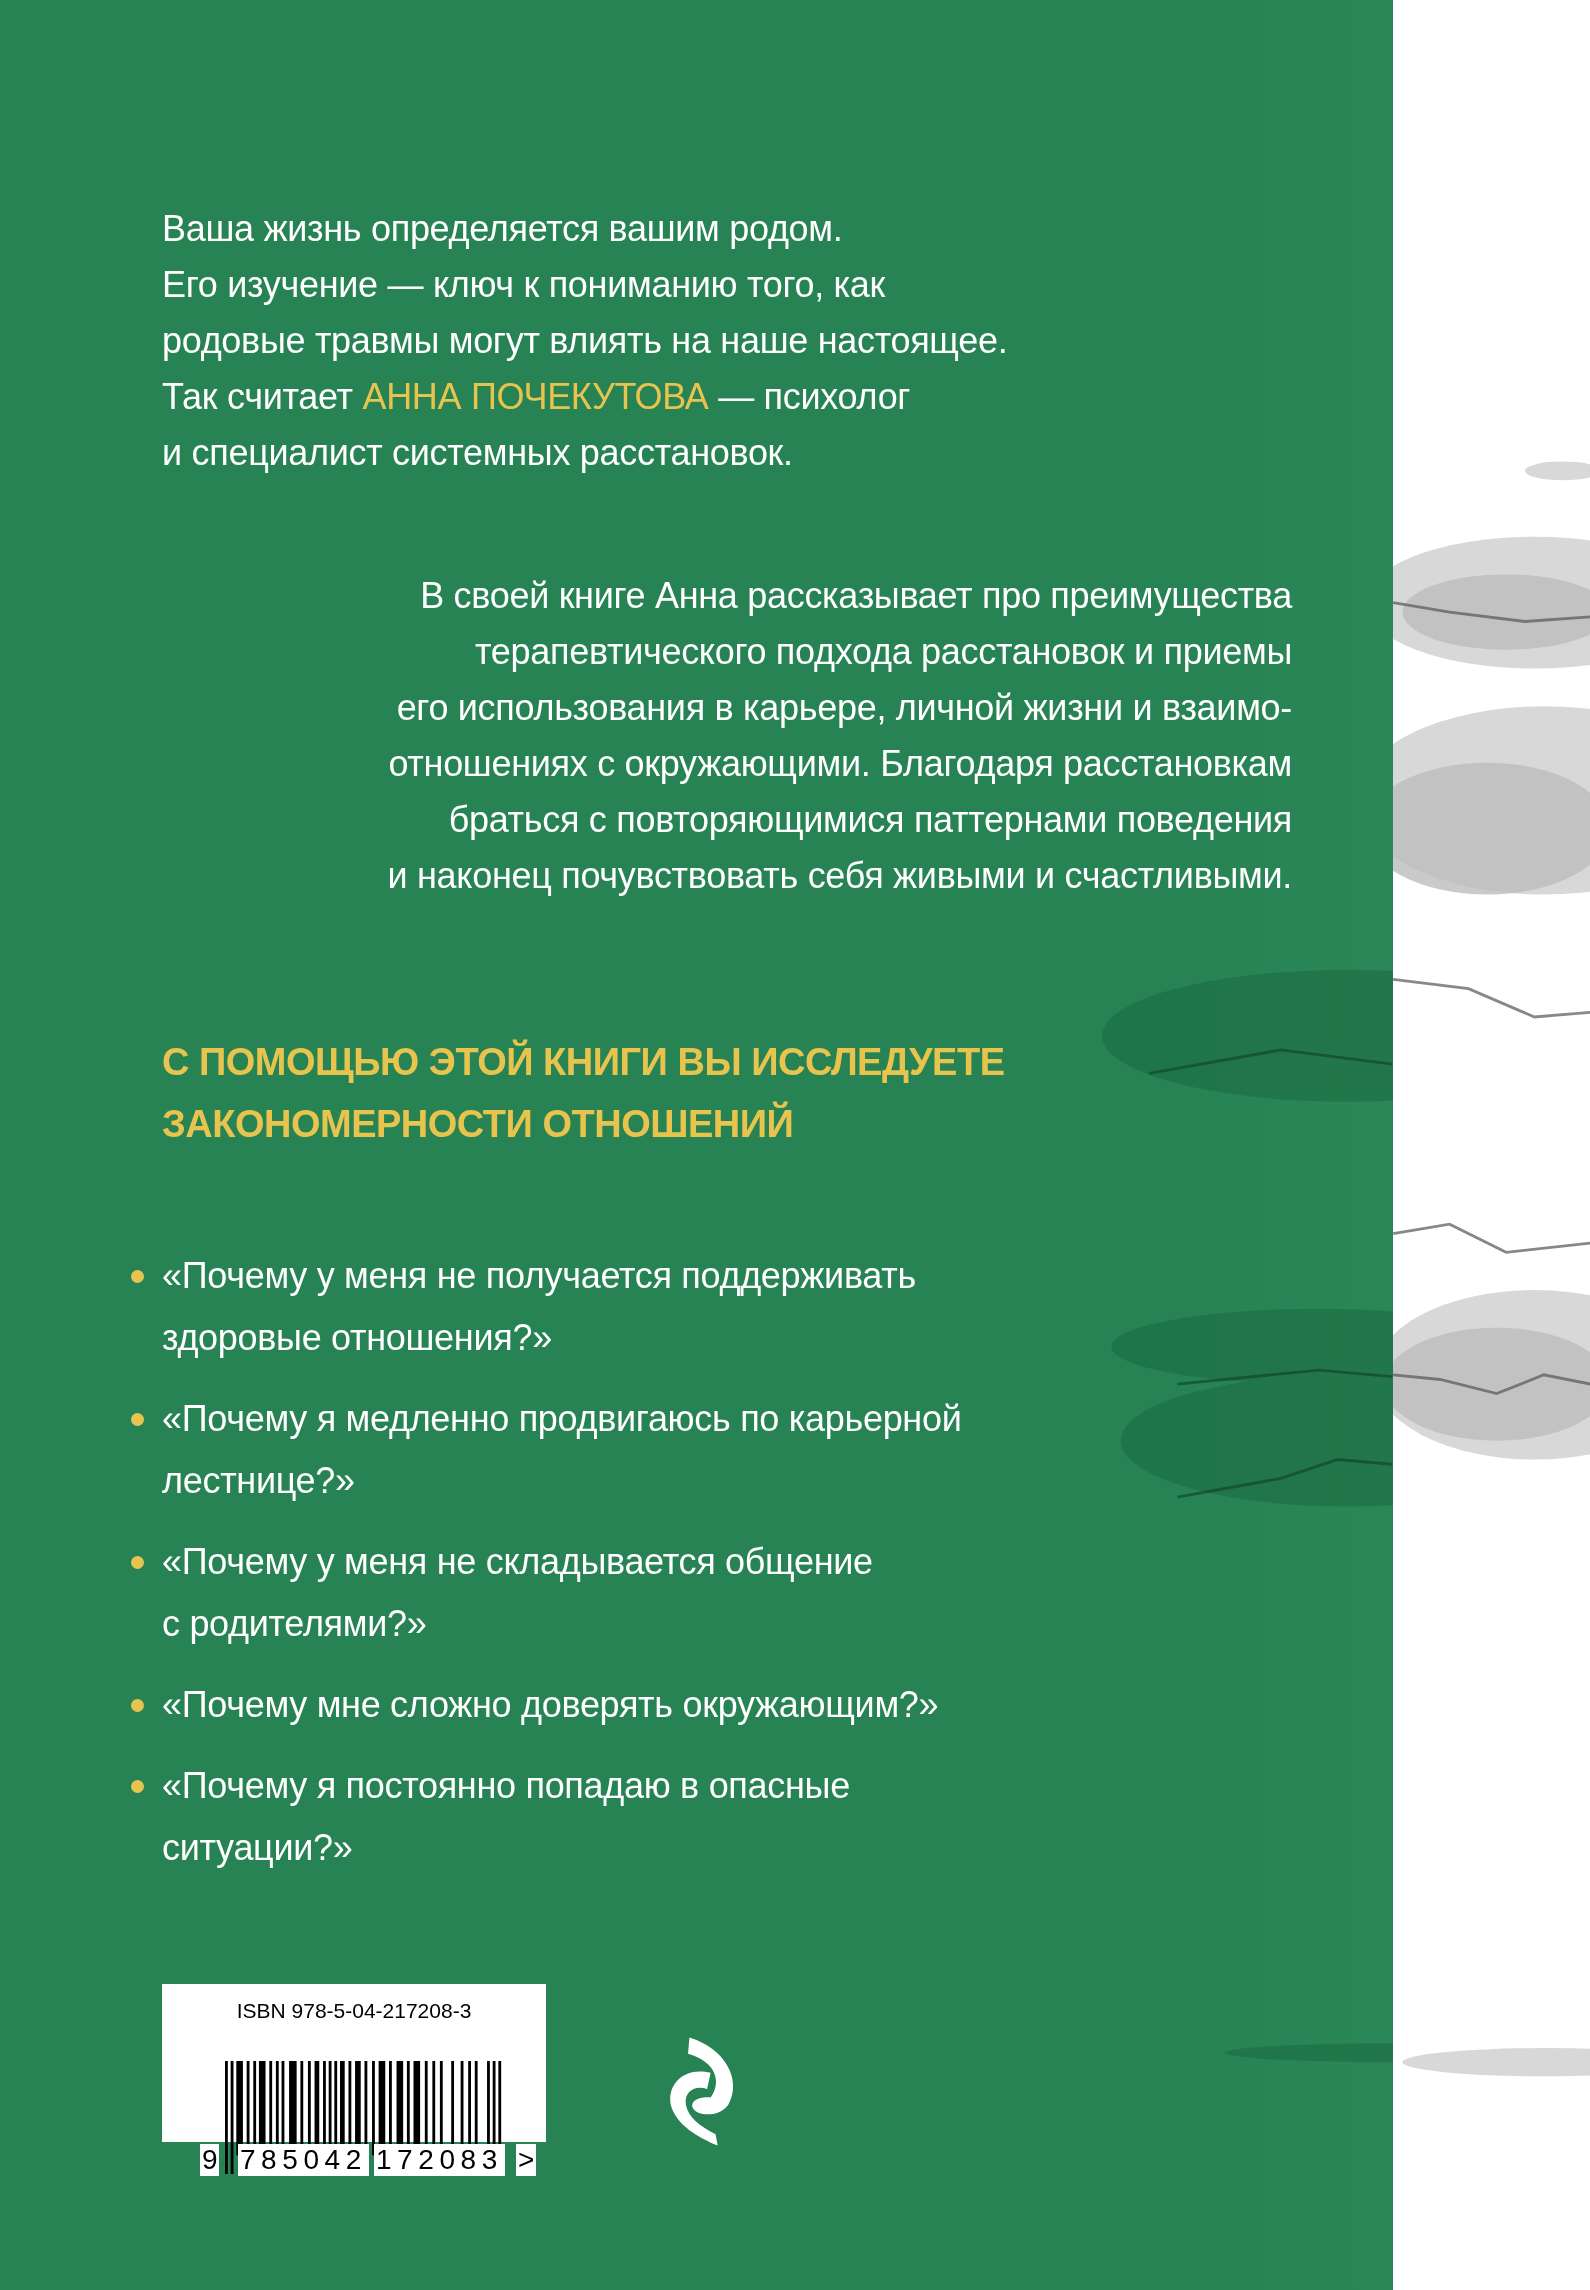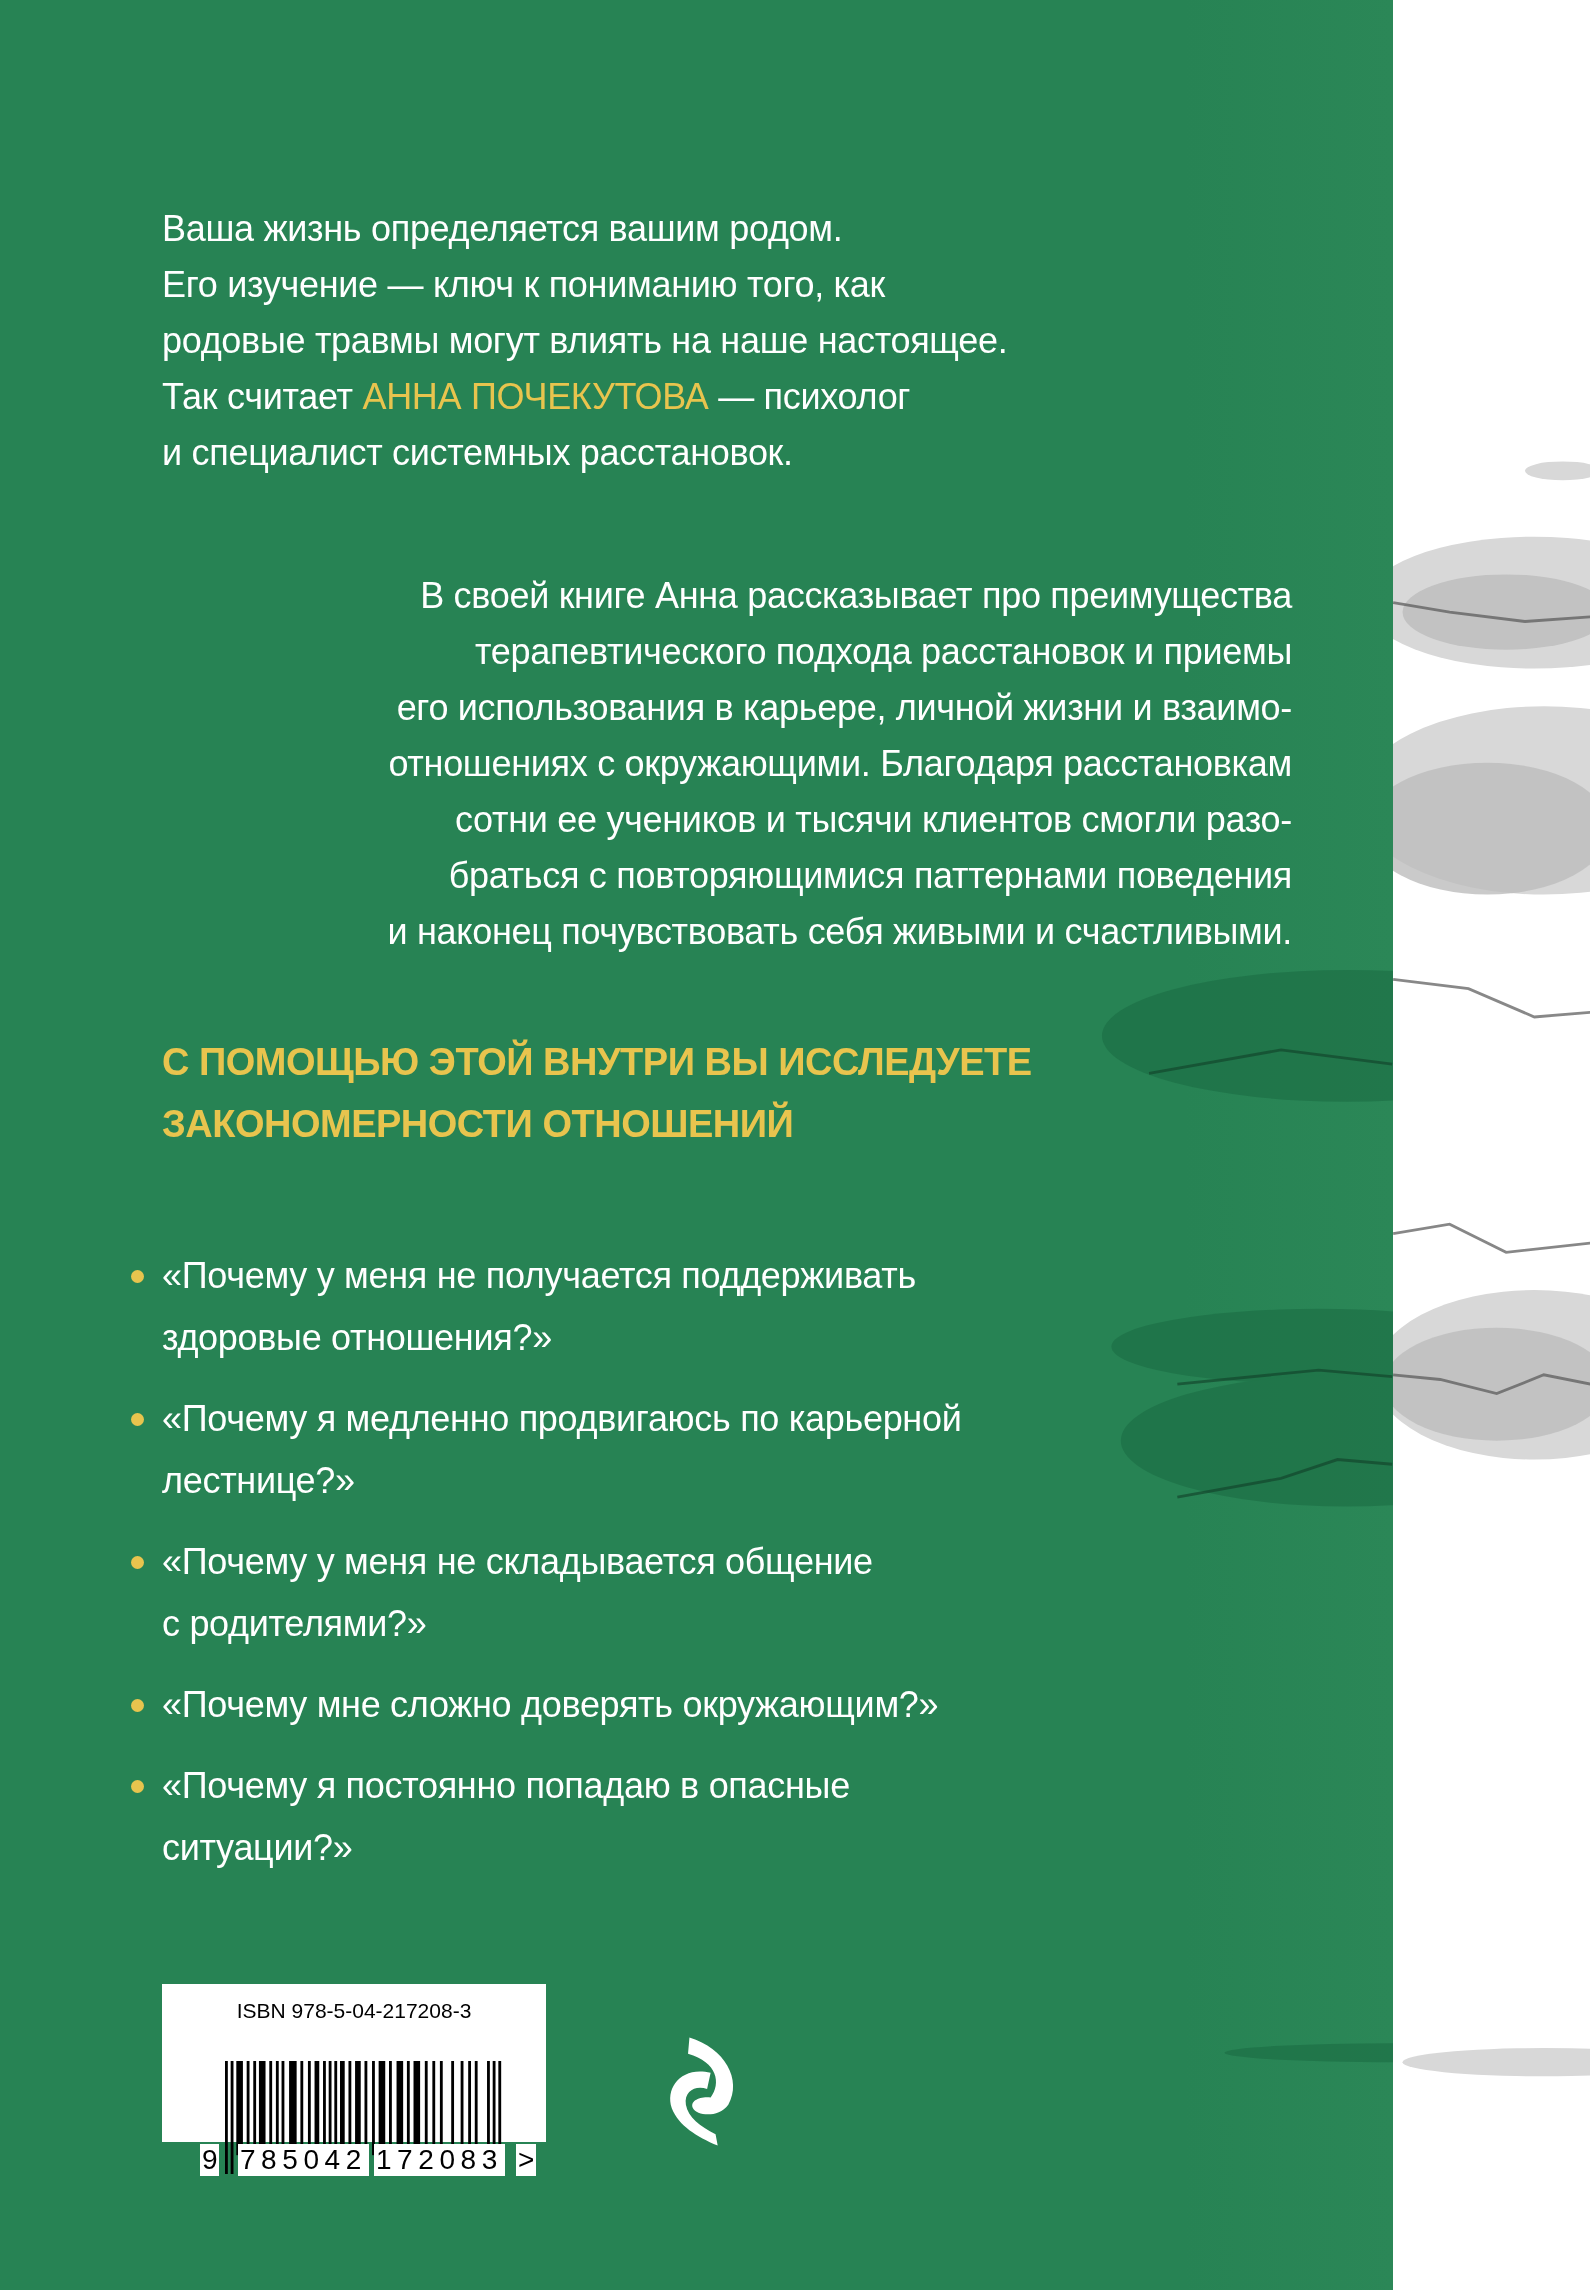--- a/index.html
+++ b/index.html
@@ -84,27 +84,26 @@
     <span class="line">родовые травмы могут влиять на наше настоящее.</span>
     <span class="line"><span>Так считает </span><span class="accent">АННА ПОЧЕКУТОВА</span><span> — психолог</span></span>
     <span class="line">и специалист системных расстановок.</span>
   </div>
 
   <div class="text-block p2">
     <span class="line">В своей книге Анна рассказывает про преимущества</span>
     <span class="line">терапевтического подхода расстановок и приемы</span>
     <span class="line">его использования в карьере, личной жизни и взаимо-</span>
     <span class="line">отношениях с окружающими. Благодаря расстановкам</span>
-    <span class="line">сотни ее учеников и тысячи клиентов смогли разо-</span>
     <span class="line">браться с повторяющимися паттернами поведения</span>
     <span class="line">и наконец почувствовать себя живыми и счастливыми.</span>
   </div>
 
   <div class="heading">
-    <span class="line">С ПОМОЩЬЮ ЭТОЙ ВНУТРИ ВЫ ИССЛЕДУЕТЕ</span>
+    <span class="line">С ПОМОЩЬЮ ЭТОЙ КНИГИ ВЫ ИССЛЕДУЕТЕ</span>
     <span class="line">ЗАКОНОМЕРНОСТИ ОТНОШЕНИЙ</span>
   </div>
 
   <div class="list">
     <div class="item">
       <span class="bullet"></span>
       <span class="item-text">«Почему у меня не получается поддерживать</span>
       <span class="item-text">здоровые отношения?»</span>
     </div>
     <div class="item">

